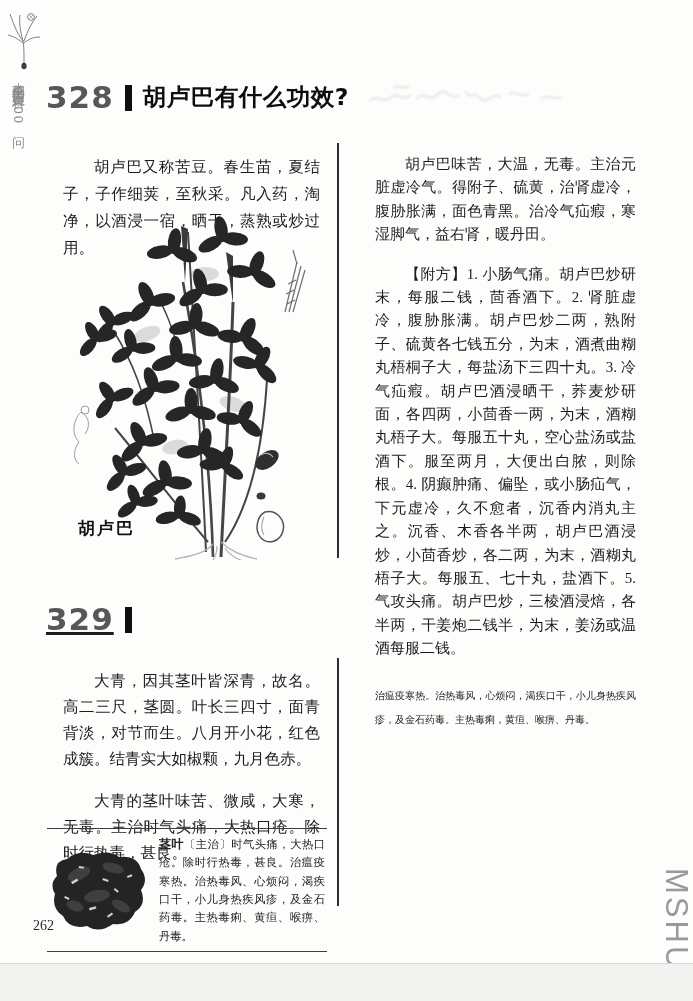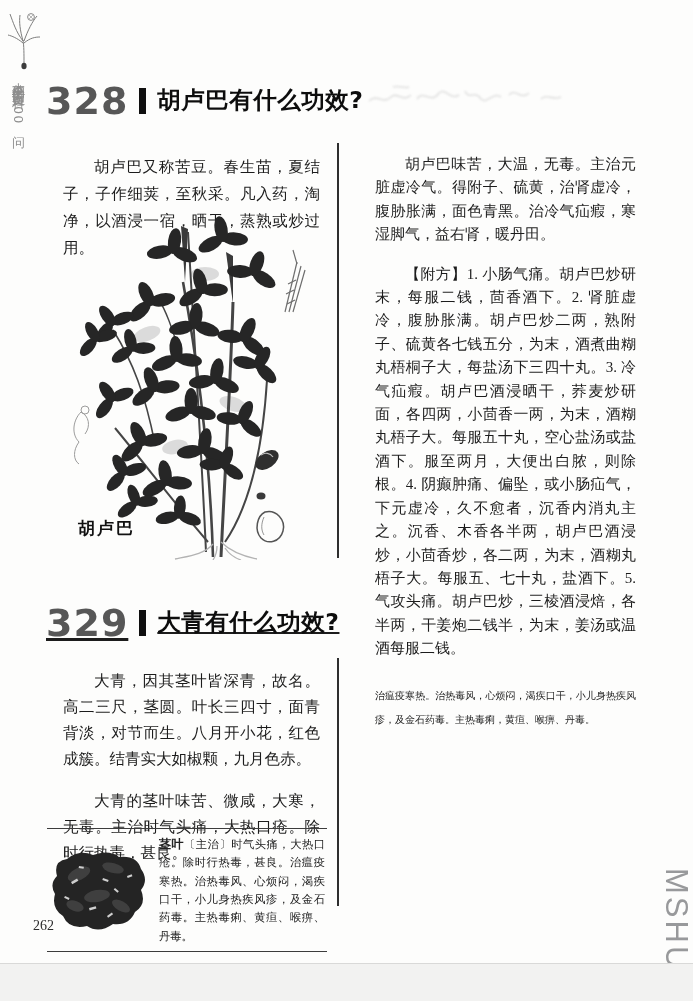--- a/index.html
+++ b/index.html
@@ -12,21 +12,21 @@
            color:#8e8e8e;}
   .page-num{position:absolute;left:33px;top:918px;font-family:Liberation Serif, serif;
             font-size:14px;color:#2b2b2b;}
   .watermark{position:absolute;left:694px;top:868px;transform:rotate(90deg);transform-origin:0 0;
              font-family:"Liberation Sans","DejaVu Sans",sans-serif;font-size:31px;letter-spacing:3px;
              color:#98999b;white-space:nowrap;}
   .bottom-band{position:absolute;left:0;top:963px;width:693px;height:38px;background:#f2f2f1;
                border-top:1px solid #d9d9d8;}
   
   .heading{position:absolute;left:46px;display:flex;align-items:center;gap:11px;}
-  .h-num{font-family:"DejaVu Sans","Liberation Sans",sans-serif;font-weight:bold;font-size:38px;
+  .h-num{font-family:"DejaVu Sans","Liberation Sans",sans-serif;font-weight:bold;font-size:31px;
          color:#575757;letter-spacing:1px;line-height:1;}
   .h-bar{width:7px;height:26px;background:#0f0f0f;}
   .h-title{font-family:"DejaVu Sans","Liberation Sans",sans-serif;font-weight:bold;font-size:23.5px;
            color:#0d0d0d;line-height:1;letter-spacing:0.5px;text-align:center;}
   
   .col{position:absolute;text-align:justify;}
   .col p{margin:16px;}
   .indent{text-indent:2em;}
   .colL328{left:47px;top:137px;width:289px;font-size:15.5px;line-height:27px;}
   .colR328{left:359px;top:137px;width:293px;font-size:15px;line-height:23.4px;}
@@ -176,21 +176,20 @@
       <path d="M166 330 C176 340 192 345 202 347"></path>
       <path d="M162 334 C162 341 160 345 158 348"></path>
       <path d="M170 336 C174 342 180 346 186 348"></path>
     </g>
   </svg>
   <div class="illus-caption">胡卢巴</div>
 
   <div class="heading" style="top:604px;text-decoration:underline;">
     <span class="h-num">329</span>
     <span class="h-bar"></span>
-    <span class="h-title">大青有什么功效?</span>
   </div>
 
   <div class="col colL329">
     <p class="indent">大青，因其茎叶皆深青，故名。高二三尺，茎圆。叶长三四寸，面青背淡，对节而生。八月开小花，红色成簇。结青实大如椒颗，九月色赤。</p>
     <p class="indent">大青的茎叶味苦、微咸，大寒，无毒。主治时气头痛，大热口疮。除时行热毒，甚良。</p>
   </div>
 
   <div class="vline vline2"></div>
 
   <div class="col colR329">

